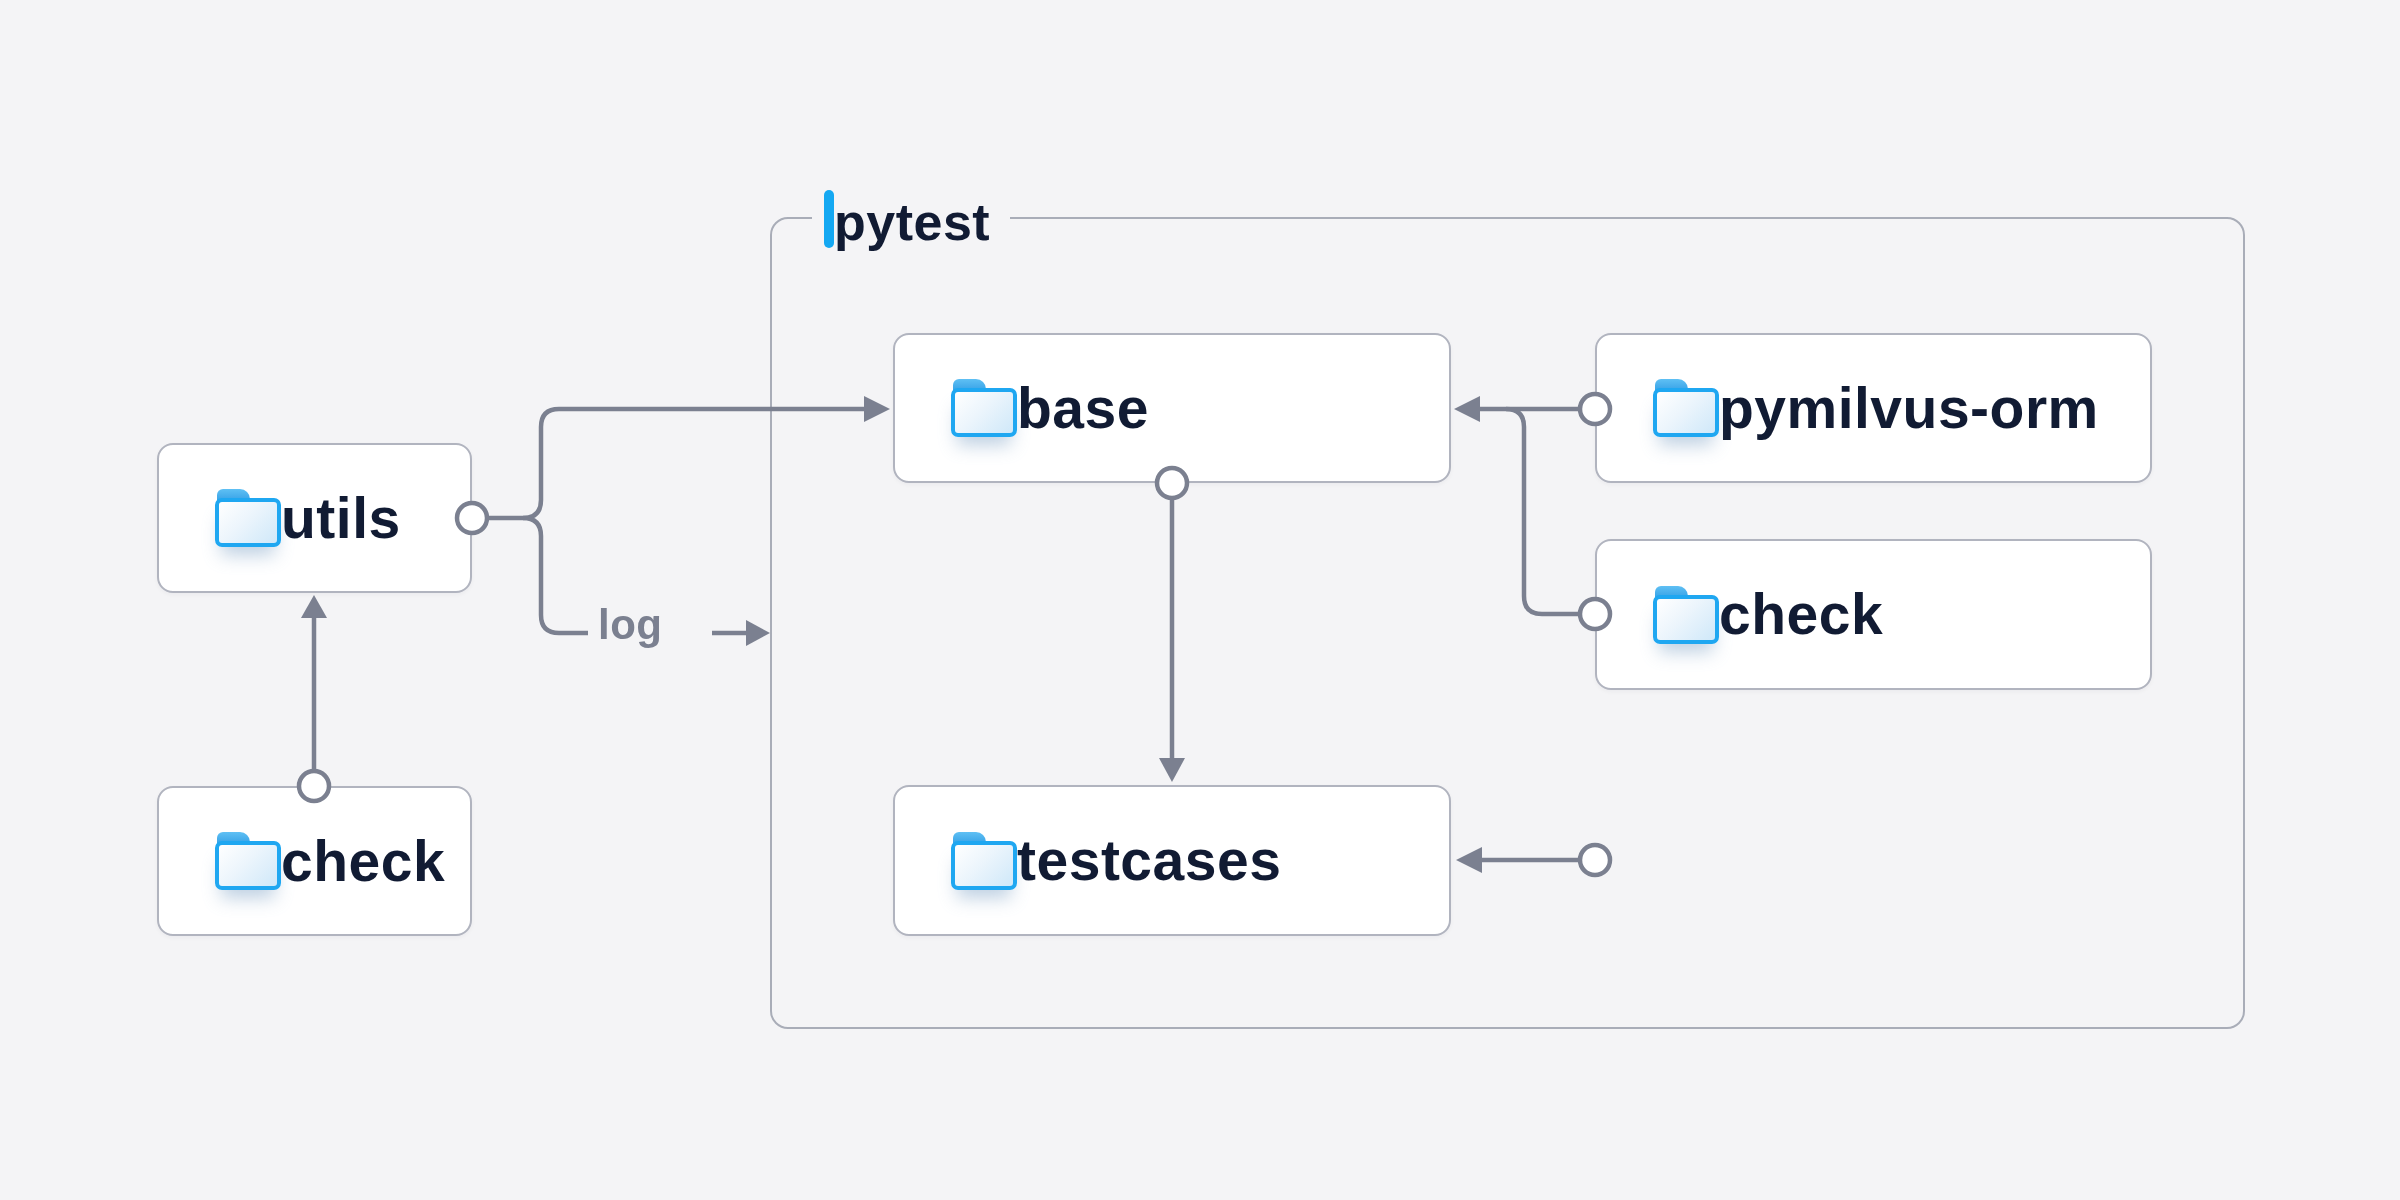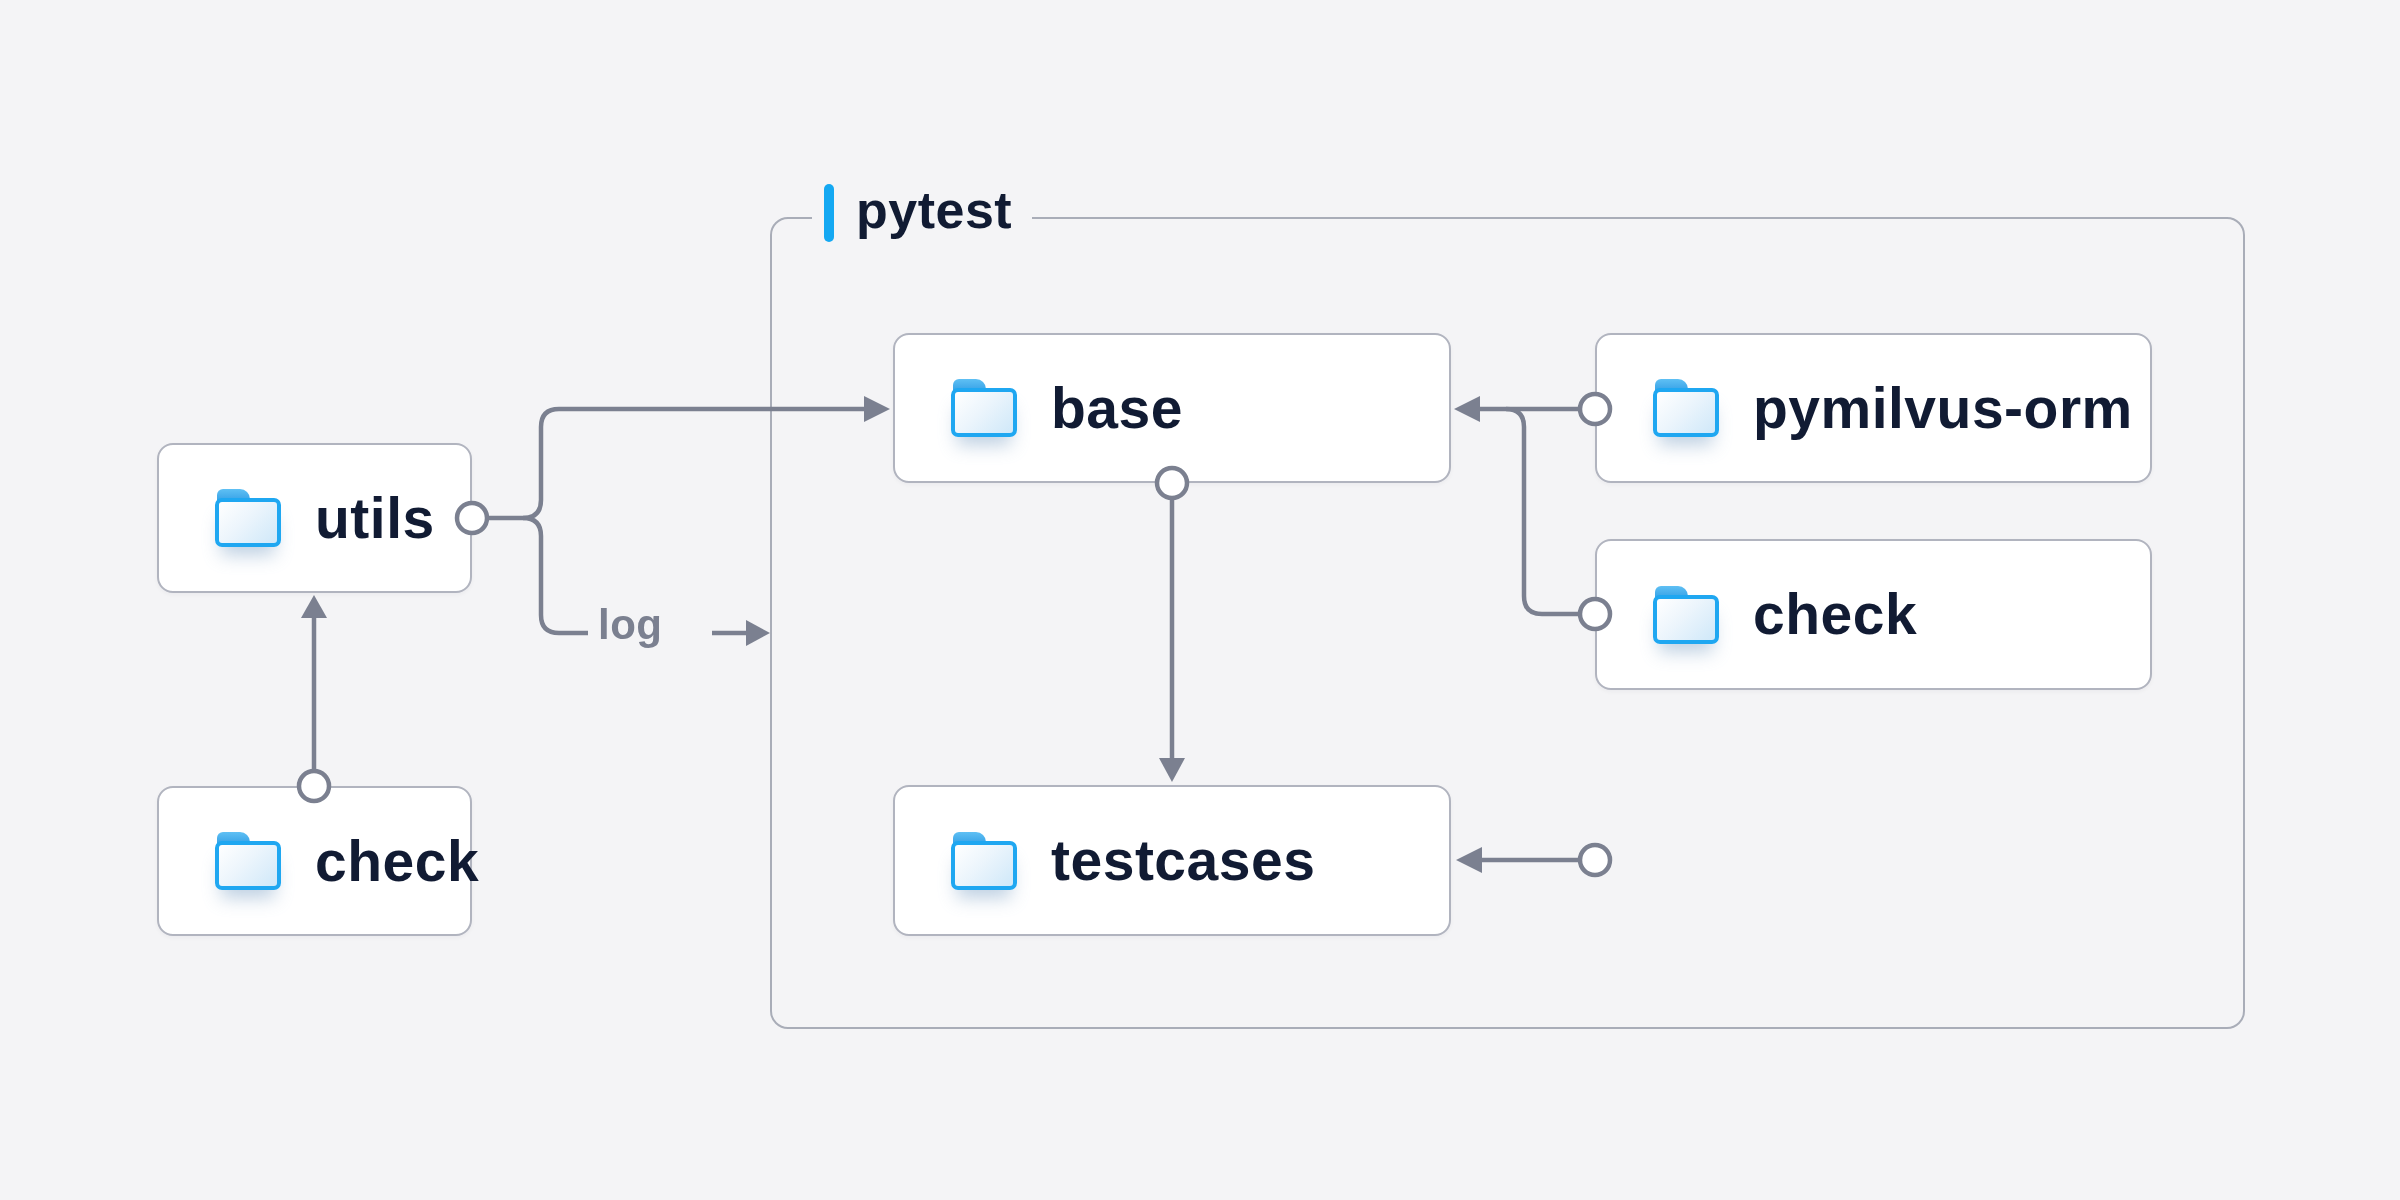--- a/index.html
+++ b/index.html
@@ -18,31 +18,31 @@
   #canvas{position:relative;width:2400px;height:1200px;background:var(--background);overflow:hidden;}
 
   
   .group-box{
     position:absolute;left:770px;top:217px;width:1475px;height:812px;
     border:2px solid var(--container-border);border-radius:18px;
     box-sizing:border-box;background:transparent;z-index:1;
   }
   .group-label{
     position:absolute;left:812px;top:184px;height:64px;z-index:3;
-    display:flex;align-items:flex-start;gap:22px;
+    display:flex;align-items:flex-end;
     background:var(--background);padding:0 20px 0 12px;
   }
   .accent-bar{width:10px;height:58px;border-radius:5px;background:var(--accent-blue);flex:none;}
   .group-title{font-size:52px;font-weight:700;color:var(--text-dark);letter-spacing:.5px;line-height:1;}
 
   
   .node{
     position:absolute;background:#ffffff;border:2px solid var(--node-border);
     border-radius:16px;box-sizing:border-box;display:flex;align-items:center;
-    padding-left:56px;gap:34px;z-index:2;
+    padding-left:56px;z-index:2;
     box-shadow:0 2px 4px rgba(20,30,60,.04);
   }
   .node-label{font-size:57px;font-weight:700;color:var(--text-dark);line-height:1;letter-spacing:.5px;white-space:nowrap;}
 
   .n-utils    {left:157px; top:443px; width:315px; height:150px;}
   .n-config   {left:157px; top:786px; width:315px; height:150px;}
   .n-base     {left:893px; top:333px; width:558px; height:150px;}
   .n-pymilvus {left:1595px;top:333px; width:557px; height:150px;}
   .n-check    {left:1595px;top:539px; width:557px; height:151px;text-align:right;}
   .n-testcases{left:893px; top:785px; width:558px; height:151px;text-align:center;}

